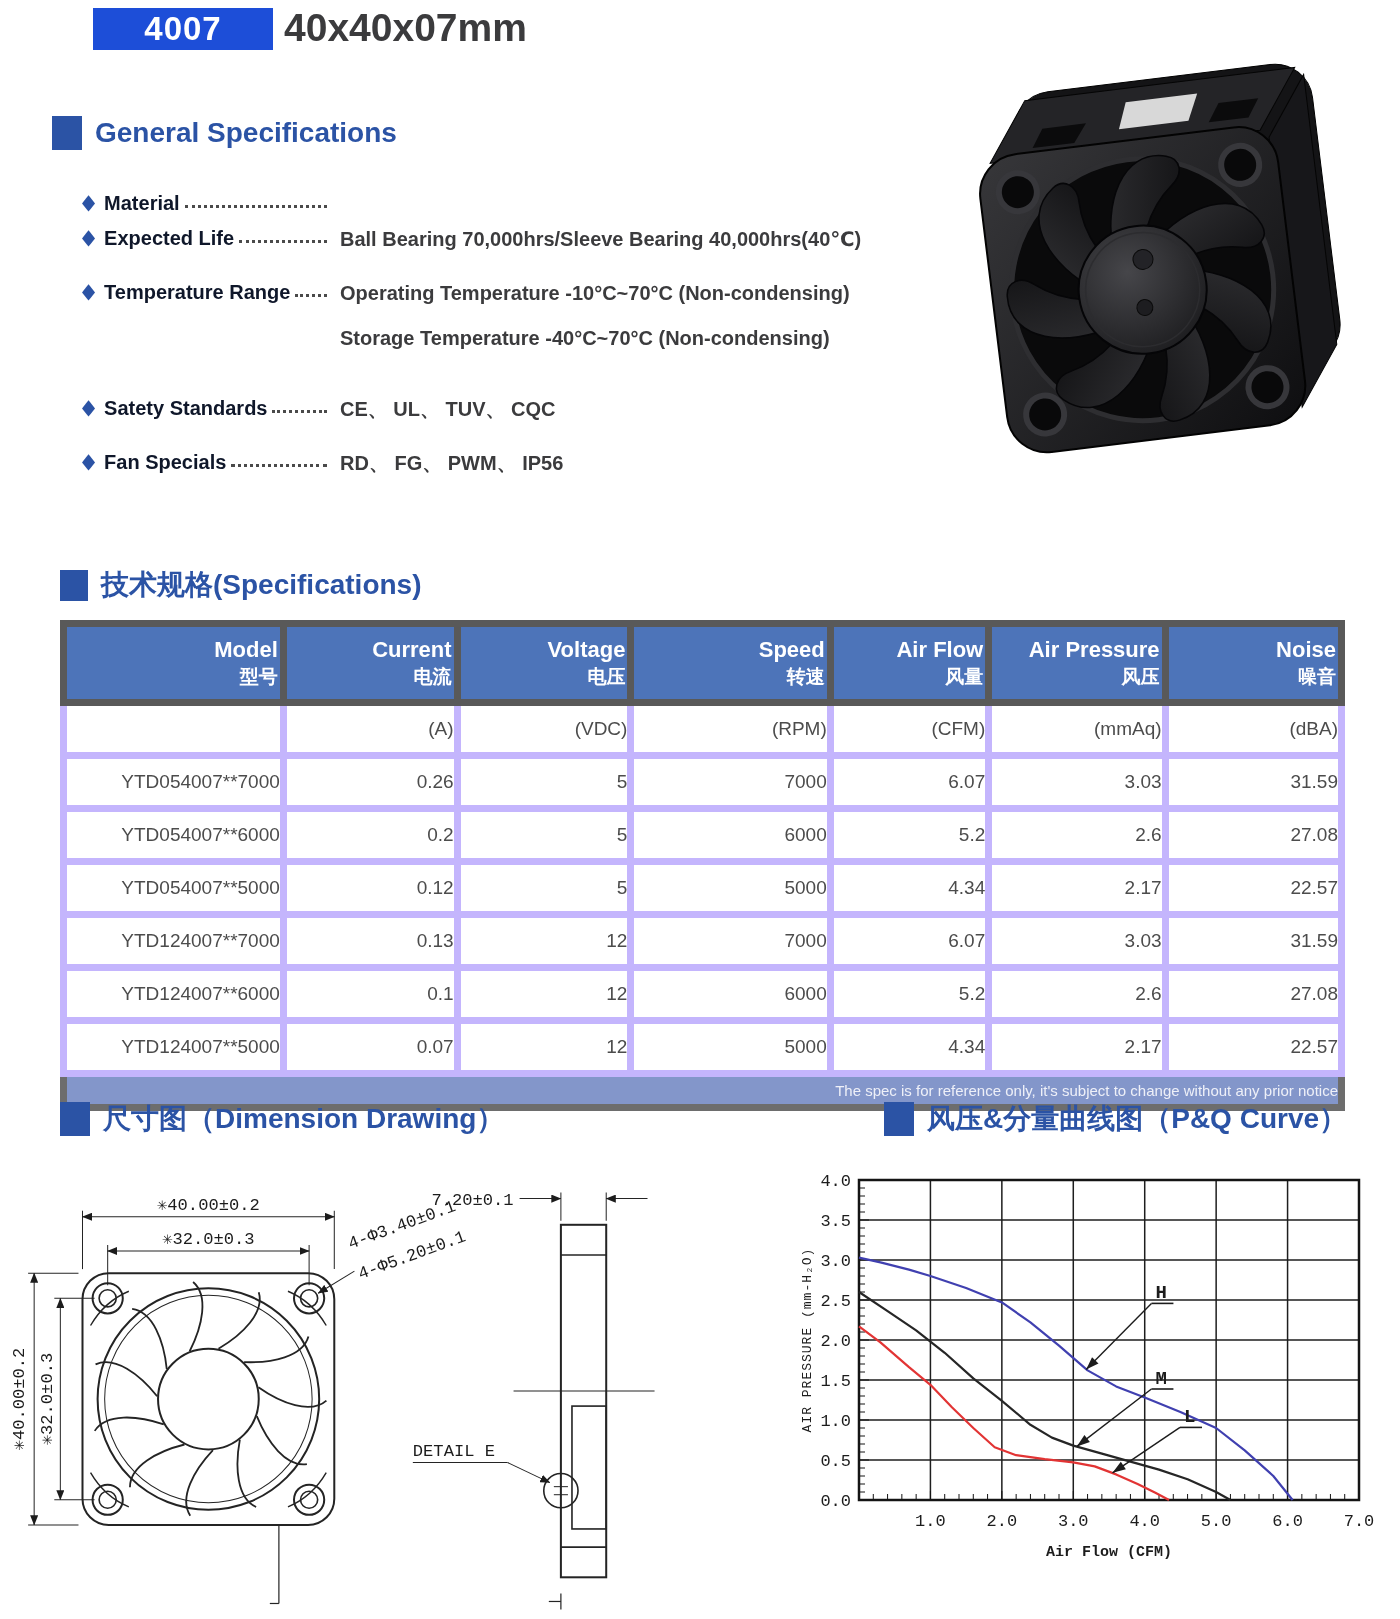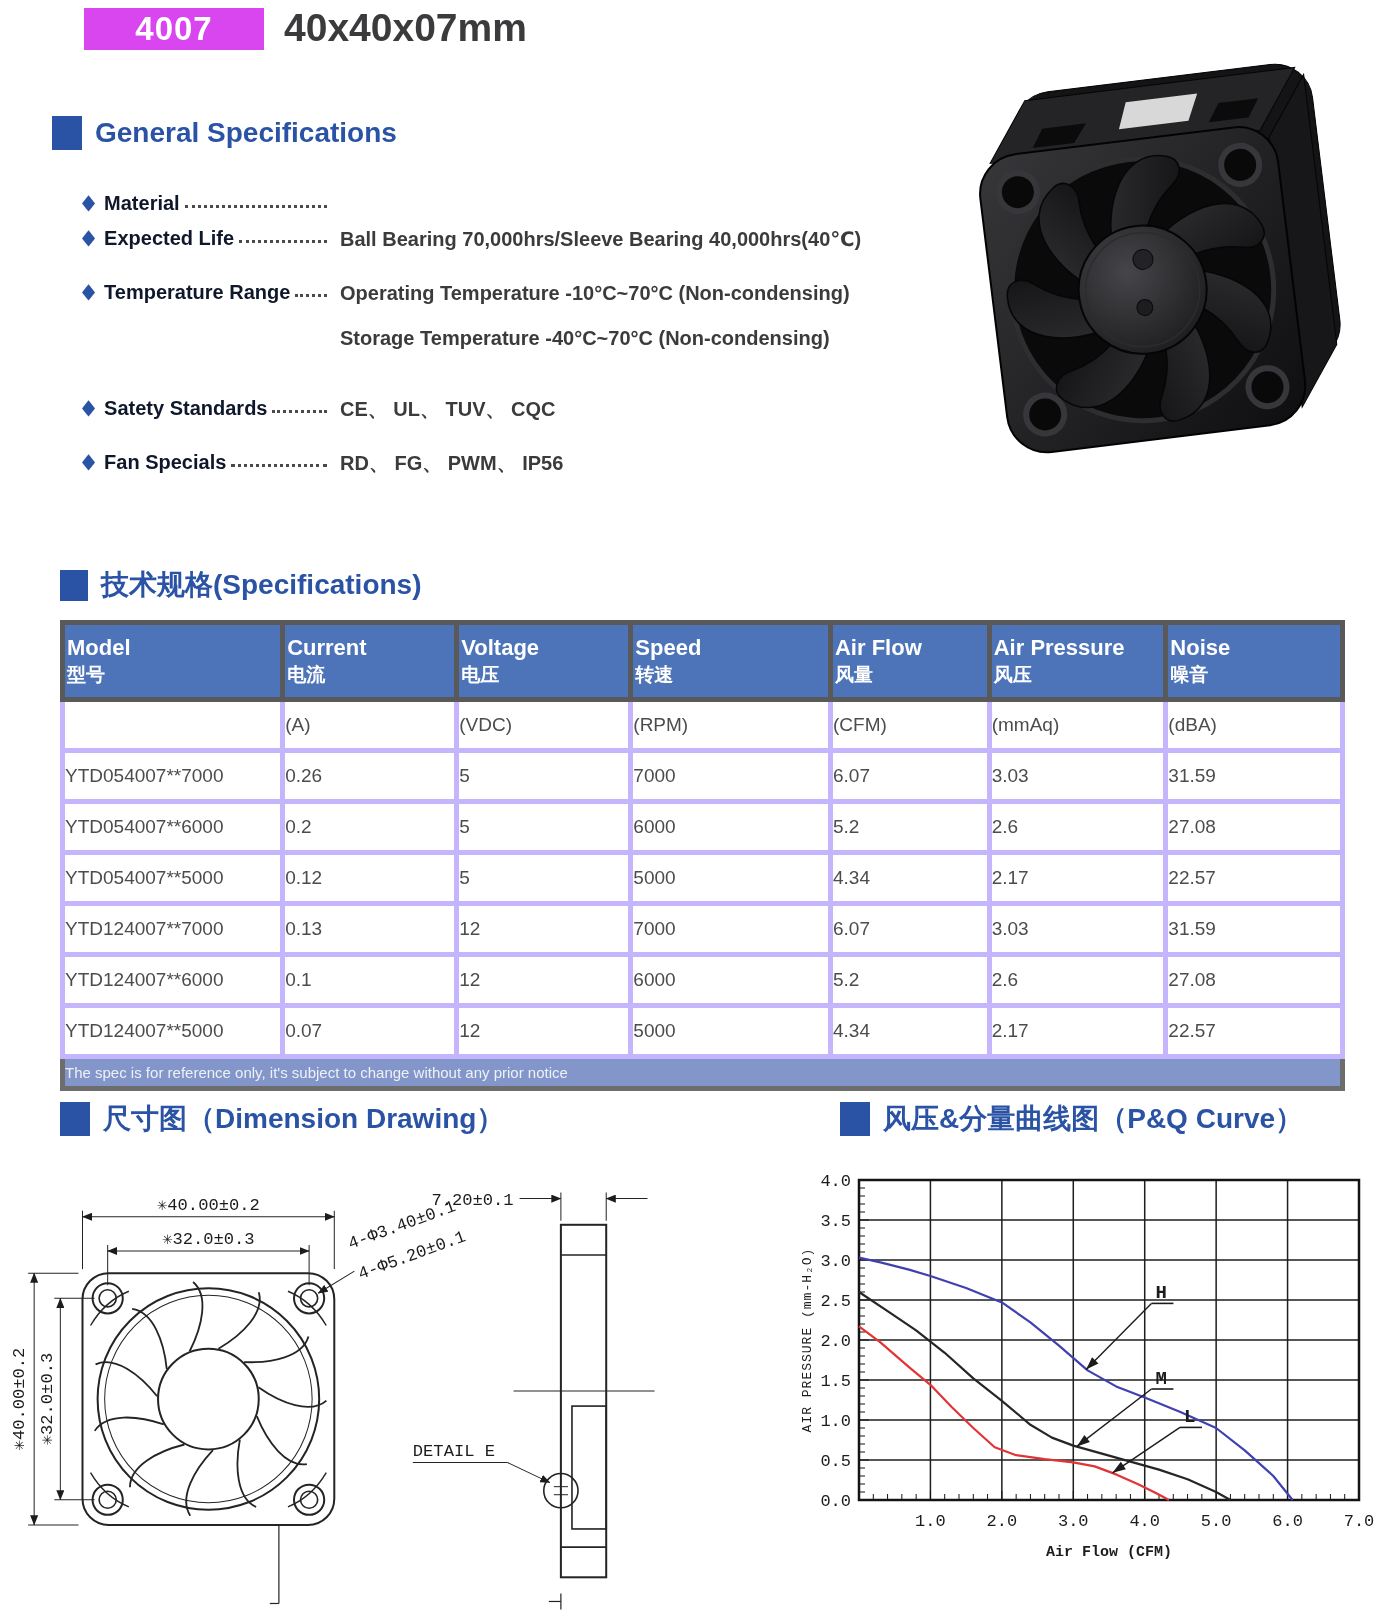--- a/index.html
+++ b/index.html
@@ -1,20 +1,20 @@
 <!DOCTYPE html>
 <html><head>
 <meta charset="utf-8">
 <style>
   html,body{margin:0;padding:0;background:#fff;}
   #page{position:relative;width:1400px;height:1619px;background:#ffffff;overflow:hidden;
         font-family:"Liberation Sans","DejaVu Sans",sans-serif;color:#3b3b3d;}
 
   
-  .badge{position:absolute;left:84px;top:8px;width:180px;height:42px;background:#d946ef;
+  .badge{position:absolute;left:93px;top:8px;width:180px;height:42px;background:#1d4ed8;
          color:#fff;font-size:33px;font-weight:bold;text-align:center;line-height:42px;letter-spacing:1px;}
   .size-label{position:absolute;left:284px;top:2px;font-size:39px;font-weight:bold;color:#3b3b3d;line-height:52px;}
 
   
   .sec-head{position:absolute;display:flex;align-items:center;}
   .sec-sq{width:30px;height:34px;background:#2b53a5;flex:none;}
   .sec-title{color:#2b53a5;font-size:28px;font-weight:bold;margin-left:13px;white-space:nowrap;}
 
   
   #gs-list{position:absolute;left:82px;top:190px;width:848px;}
@@ -24,21 +24,21 @@
   .gs-diamond{color:#2b53a5;font-size:17px;line-height:26px;margin-right:9px;transform:scaleY(1.25);}
   .gs-label-text{font-size:20px;font-weight:bold;color:#0f172a;line-height:26px;white-space:nowrap;}
   .gs-dots{flex:1;border-bottom:3px dotted #4a4a4a;height:15px;margin:0 3px 0 5px;min-width:8px;}
   .gs-values{margin-left:10px;font-size:20px;font-weight:bold;color:#3b3b3d;}
   .gs-values div{line-height:28px;}
   .gs-values.spread div{margin-bottom:17px;}
 
   
   #spec-table{position:absolute;left:60px;top:620px;width:1285px;border-collapse:collapse;
               table-layout:fixed;border:2px solid #6d6d6d;}
-  #spec-table th,#spec-table td{border:5px solid #c4b5fd;text-align:left;padding:0;}
+  #spec-table th,#spec-table td{border:7px solid #c4b5fd;text-align:right;padding:0;}
   #spec-table thead th{background:#4d74b9;color:#fff;padding:9px 2px;border-color:#595959;}
   .th-en{font-size:22px;font-weight:bold;line-height:27px;}
   .th-cn{font-size:19px;font-weight:bold;line-height:27px;}
   .unit-row td{background:#8396ca;color:#fff;font-size:16px;height:30px;border-color:#595959;}
   #spec-table tbody td{height:46px;font-size:19px;color:#4c4c4c;background:#fff;}
   #spec-table .foot-row td{background:#8396ca;color:#eef0f8;font-size:15px;height:27px;border-color:#6d6d6d;}
 
   
   .cad{font-family:"Liberation Mono","DejaVu Sans Mono","DejaVu Sans",monospace;fill:#1c1c1c;}
   #dim-svg{position:absolute;left:12px;top:1152px;}
@@ -271,21 +271,21 @@
           <td colspan="7">The spec is for reference only, it's subject to change without any prior notice</td>
         </tr>
       </tbody>
   </table>
 
   <div class="sec-head" style="left:60px;top:1100px;">
     <div class="sec-sq"></div>
     <div class="sec-title">尺寸图（Dimension Drawing）</div>
   </div>
 
-  <div class="sec-head" style="left:820px;top:1100px;padding-left:20px;">
+  <div class="sec-head" style="left:864px;top:1100px;padding-left:20px;">
     <div class="sec-sq"></div>
     <div class="sec-title">风压&amp;分量曲线图（P&amp;Q Curve）</div>
   </div>
 
   <svg id="dim-svg" width="705" height="484" viewBox="0 0 700 480">
     <defs>
       <marker id="arw" viewBox="0 0 10 8" refX="9.5" refY="4" markerWidth="10" markerHeight="8" orient="auto-start-reverse">
         <path d="M0,0 L10,4 L0,8 z" fill="#1c1c1c"></path>
       </marker>
     </defs>

